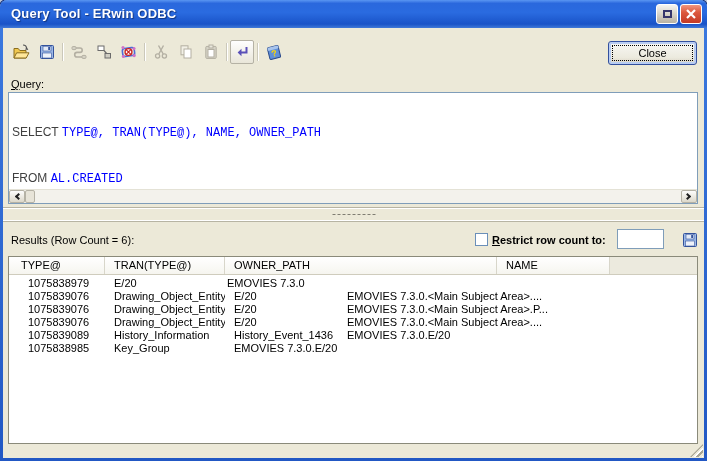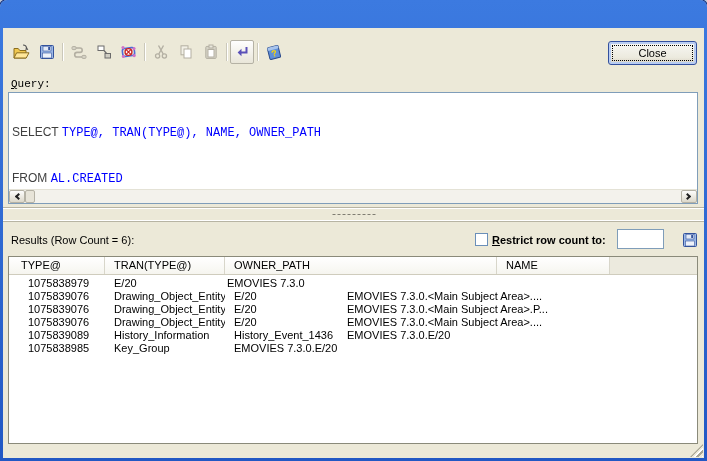--- a/index.html
+++ b/index.html
@@ -23,21 +23,21 @@
   
   .toolbar{position:absolute;left:6px;top:11px;height:26px;display:flex;align-items:center;}
   .tbtn{width:25px;height:24px;display:flex;align-items:center;justify-content:center;}
   .tbtn.framed{border:1px solid #b5b2a5;background:linear-gradient(180deg,#fefefe,#e9e6d9);border-radius:2px;width:24px;height:24px;}
   .tsep{width:1px;height:18px;background:#cbc8ba;box-shadow:1px 0 0 #fff;margin:0 3px;}
   .close-btn{position:absolute;left:605px;top:13px;width:89px;height:24px;border:1px solid #33509e;
     border-radius:3px;background:linear-gradient(180deg,#f8f8f5 0%,#eceade 70%,#d8d2c2 100%);
     box-shadow:inset 0 0 0 2px #b9cdf2;font-size:11px;color:#000;outline:1px dotted #000;outline-offset:-5px;
     display:flex;align-items:center;justify-content:center;font-family:"Liberation Sans",sans-serif;}
   
-  .query-label{position:absolute;left:8px;top:50px;font-family:Liberation Mono, monospace;}
+  .query-label{position:absolute;left:8px;top:50px;}
   .query-box{position:absolute;left:5px;top:64px;width:690px;height:112px;background:#fff;
     border:1px solid #7f9db9;}
   .sql-area{position:absolute;left:0;top:0;right:0;bottom:14px;padding:2px 3px;font-size:12px;line-height:15px;
     white-space:pre;overflow:hidden;}
   .kw{color:#404040;}
   .ident{color:#0000ff;font-family:Liberation Mono, monospace;}
   
   .hscroll{position:absolute;left:0;right:0;bottom:0;height:14px;background:#f3f2ec;border-top:1px solid #e4e2d6;display:flex;}
   .sbtn{width:16px;height:13px;border:1px solid #b5b2a5;border-radius:2px;
     background:linear-gradient(180deg,#fdfdfc,#dcd8ca);display:flex;align-items:center;justify-content:center;flex:none;}
@@ -79,20 +79,33 @@
   .grip{position:absolute;right:1px;bottom:1px;width:13px;height:13px;
     background:repeating-linear-gradient(135deg,transparent 0 2px,#fff 2px 3px,#a9a695 3px 5px);
     clip-path:polygon(100% 0,100% 100%,0 100%);}
   svg{display:block;}
 </style>
 </head>
 <body>
 
 <div class="dialog">
 
+  <div class="titlebar">
+    <span class="title-text">Query Tool - ERwin ODBC</span>
+    <div class="win-btns">
+      <div class="wbtn max">
+        <span class="sq"></span>
+      </div>
+      <div class="wbtn close">
+        <svg width="10" height="10" viewBox="0 0 10 10">
+          <path d="M1 1 L9 9 M9 1 L1 9" stroke="#fff" stroke-width="2.2"></path>
+        </svg>
+      </div>
+    </div>
+  </div>
 
   <div class="client">
 
     <div class="toolbar">
       <div class="tbtn">
         <svg width="18" height="16" viewBox="0 0 18 16">
           <path d="M10 1c2.2 0 3.5 1.2 3.5 3.2" fill="none" stroke="#555" stroke-width="1.2"></path>
           <path d="M12 5.5l1.8-2.4 1.5 2.8z" fill="#555"></path>
           <path d="M1 14V4.5h4.2L6.8 6.5H13V14z" fill="#f1c84f" stroke="#8a6d1f"></path>
           <path d="M1 14l2.6-5.2H16L13.2 14z" fill="#ffe79a" stroke="#8a6d1f"></path>

